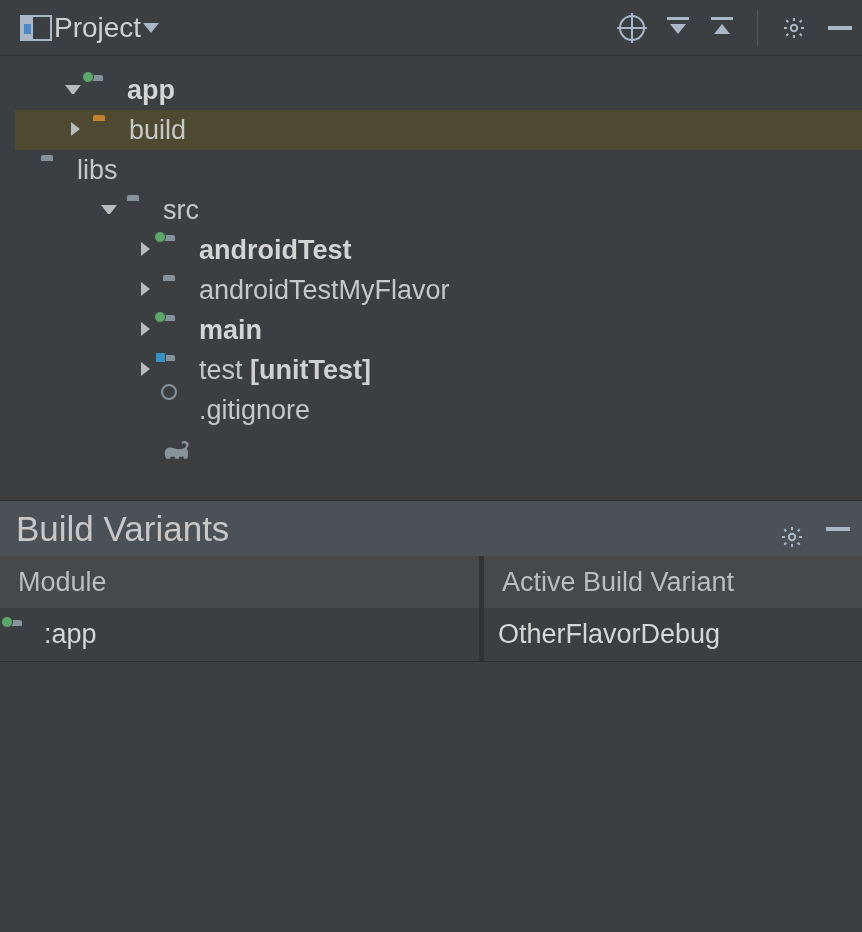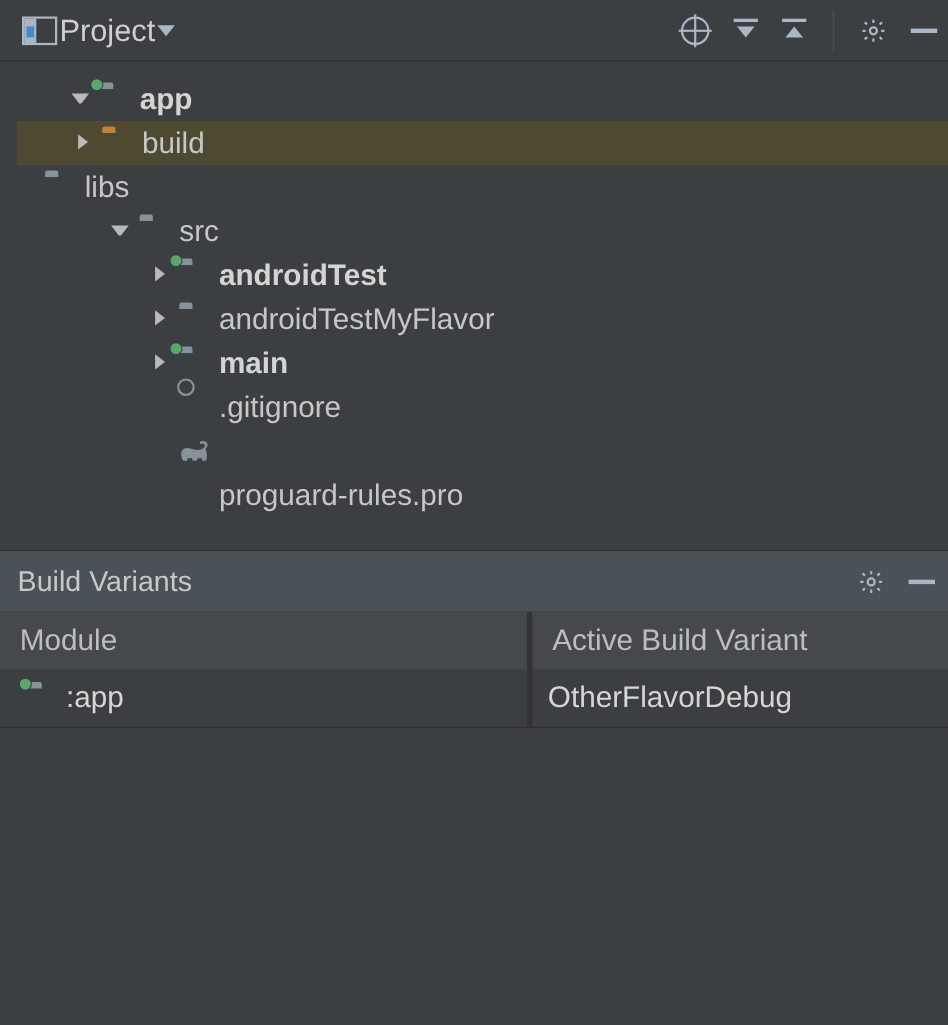--- a/index.html
+++ b/index.html
@@ -181,21 +181,21 @@
     box-shadow: 0 5px 0 #3c3f41, 0 10px 0 #3c3f41;
   }
 
   .gradleicon { width:28px; height:24px; position:relative; }
   .gradleicon svg{ width:100%; height:100%; }
 
   
   .bv-header{
     height:56px; background:#4a5257;
     display:flex; align-items:center; padding:0 12px 0 16px;
-    font-size:26px; color:#c8c8c8;
+    font-size:35px; color:#c8c8c8;
     border-top:1px solid #2b2d2f;
   }
   .bv-header .spacer{flex:1;}
   .bv-header .icons{display:flex; gap:22px; align-items:center;}
 
   .bv-table{
     background:#3c3f41;
     font-size:27px;
   }
   .bv-table .head{
@@ -203,21 +203,21 @@
   }
   .bv-table .head .cell{
     background:#46494b; color:#bdbdbd;
     display:flex; align-items:center; padding-left:18px;
   }
   .bv-table .body{
     display:flex; height:54px;
     border-bottom:1px solid #2e2f31;
   }
   .bv-table .body .cell{
-    display:flex; align-items:center; padding-left:26px; color:#d6d6d6;
+    display:flex; align-items:center; padding-left:10px; color:#d6d6d6;
   }
   .bv-table .c1{ width:484px; border-right:5px solid #313335;}
   .bv-table .c2{ flex:1; }
   .bv-table .body .c2{ padding-left:14px; }
   .bv-table .body .module-icon{
     width:24px; height:20px; margin-right:10px; position:relative;
   }
 
   .bv-fill{
     height: calc(932px - 56px - 444px - 56px - 52px - 54px);
@@ -288,43 +288,43 @@
     <span class="icon"><span class="folder"></span></span>
     <span class="label">androidTestMyFlavor</span>
   </div>
 
   <div class="row" style="padding-left:122px">
     <span class="arrow right"></span>
     <span class="icon"><span class="folder module"></span></span>
     <span class="label bold">main</span>
   </div>
 
+  <div class="row" style="padding-left:122px">
+    <span class="arrow right"></span>
+    <span class="icon"><span class="folder module-blue"></span></span>
+    <span class="label"><span>test</span><b class="suffix"> [unitTest]</b></span>
+  </div>
 
   <div class="row" style="padding-left:122px">
     <span class="arrow"></span>
     <span class="icon"><span class="fileicon ignore"></span></span>
     <span class="label">.gitignore</span>
   </div>
 
   <div class="row" style="padding-left:122px">
     <span class="arrow"></span>
     <span class="icon">
       <span class="gradleicon">
         <svg viewBox="0 0 32 24">
             <path fill="#87939a" d="M29 4c-2-3-6-3-8-1l1 2c1-1 3-1 4 0 2 2-1 6-8 6-4 0-6-2-10-2-4 0-6 3-6 6 0 4 2 7 2 7h4l1-3c1 1 3 1 4 0l1 3h4l1-3c1 1 3 1 4 0l1 3h4s2-8-1-12c2-2 3-4 2-6z"></path>
           </svg>
       </span>
     </span>
   </div>
 
-  <div class="row" style="padding-left:122px">
-    <span class="arrow"></span>
-    <span class="icon"><span class="fileicon pro"></span></span>
-    <span class="label">proguard-rules.pro</span>
-  </div>
 
 </div>
 
 <div class="bv-header">
   <span>Build Variants</span>
   <div class="spacer"></div>
   <div class="icons">
     <span class="icon-gear">
       <svg viewBox="0 0 24 24" fill="none" stroke="#a9b7c6" stroke-width="2">
         <circle cx="12" cy="12" r="3.2"></circle>

